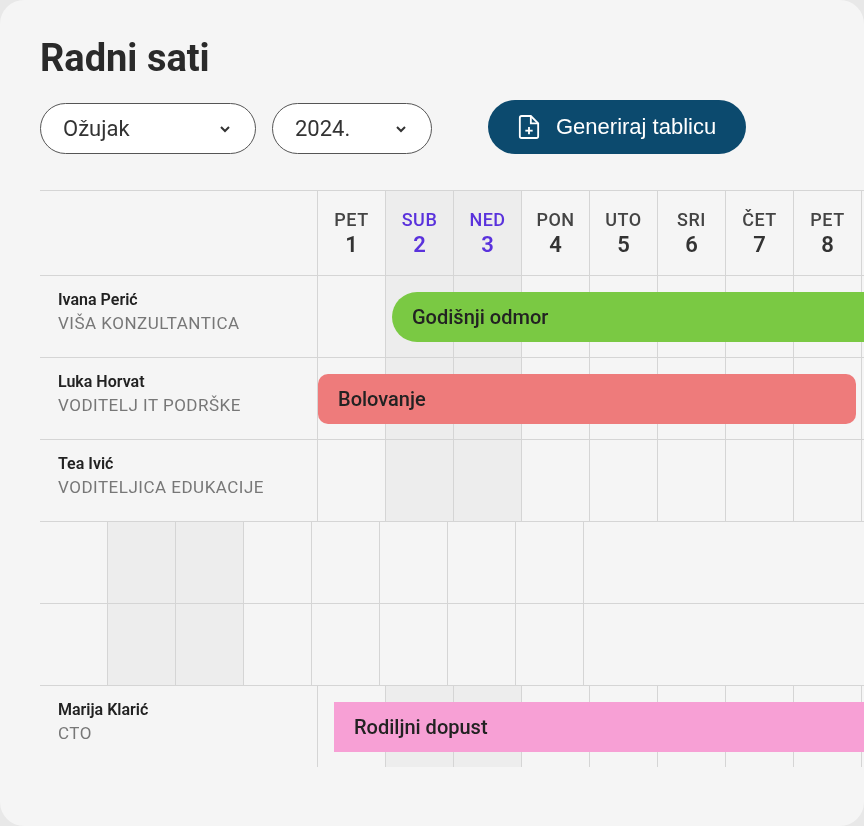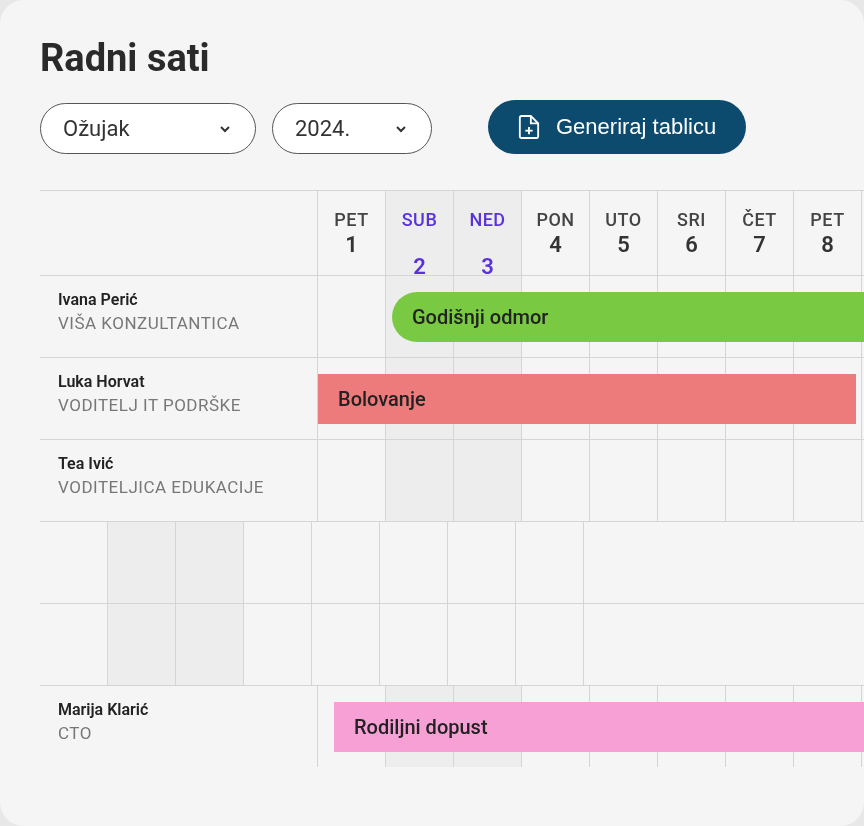--- a/index.html
+++ b/index.html
@@ -93,21 +93,21 @@
   font-weight: 500;
   color: #444;
   letter-spacing: 0.5px;
 }
 .day-num {
   font-size: 22px;
   font-weight: 600;
   color: #333;
 }
 .day-col.weekend .day-name,
-.day-col.weekend .day-num { color: #5a32dc; margin-top: 22px; }
+.day-col.weekend .day-num { color: #5a32dc; }
 
 .person-row {
   display: flex;
   height: 82px;
   border-top: 1px solid #d5d5d5;
   position: relative;
 }
 .person-cell {
   width: 278px;
   flex: 0 0 278px;
@@ -235,21 +235,21 @@
             <div class="person-role">VODITELJ IT PODRŠKE</div>
           </div>
           <div class="cell"></div>
           <div class="cell weekend"></div>
           <div class="cell weekend"></div>
           <div class="cell"></div>
           <div class="cell"></div>
           <div class="cell"></div>
           <div class="cell"></div>
           <div class="cell"></div>
-          <div class="event red" style="left: 278px; right: 8px; border-radius: 0px;">Bolovanje</div>
+          <div class="event red" style="left: 278px; right: 8px; border-radius: 10px;">Bolovanje</div>
         </div>
         <div class="person-row">
           <div class="person-cell">
             <div class="person-name">Tea Ivić</div>
             <div class="person-role">VODITELJICA EDUKACIJE</div>
           </div>
           <div class="cell"></div>
           <div class="cell weekend"></div>
           <div class="cell weekend"></div>
           <div class="cell"></div>

